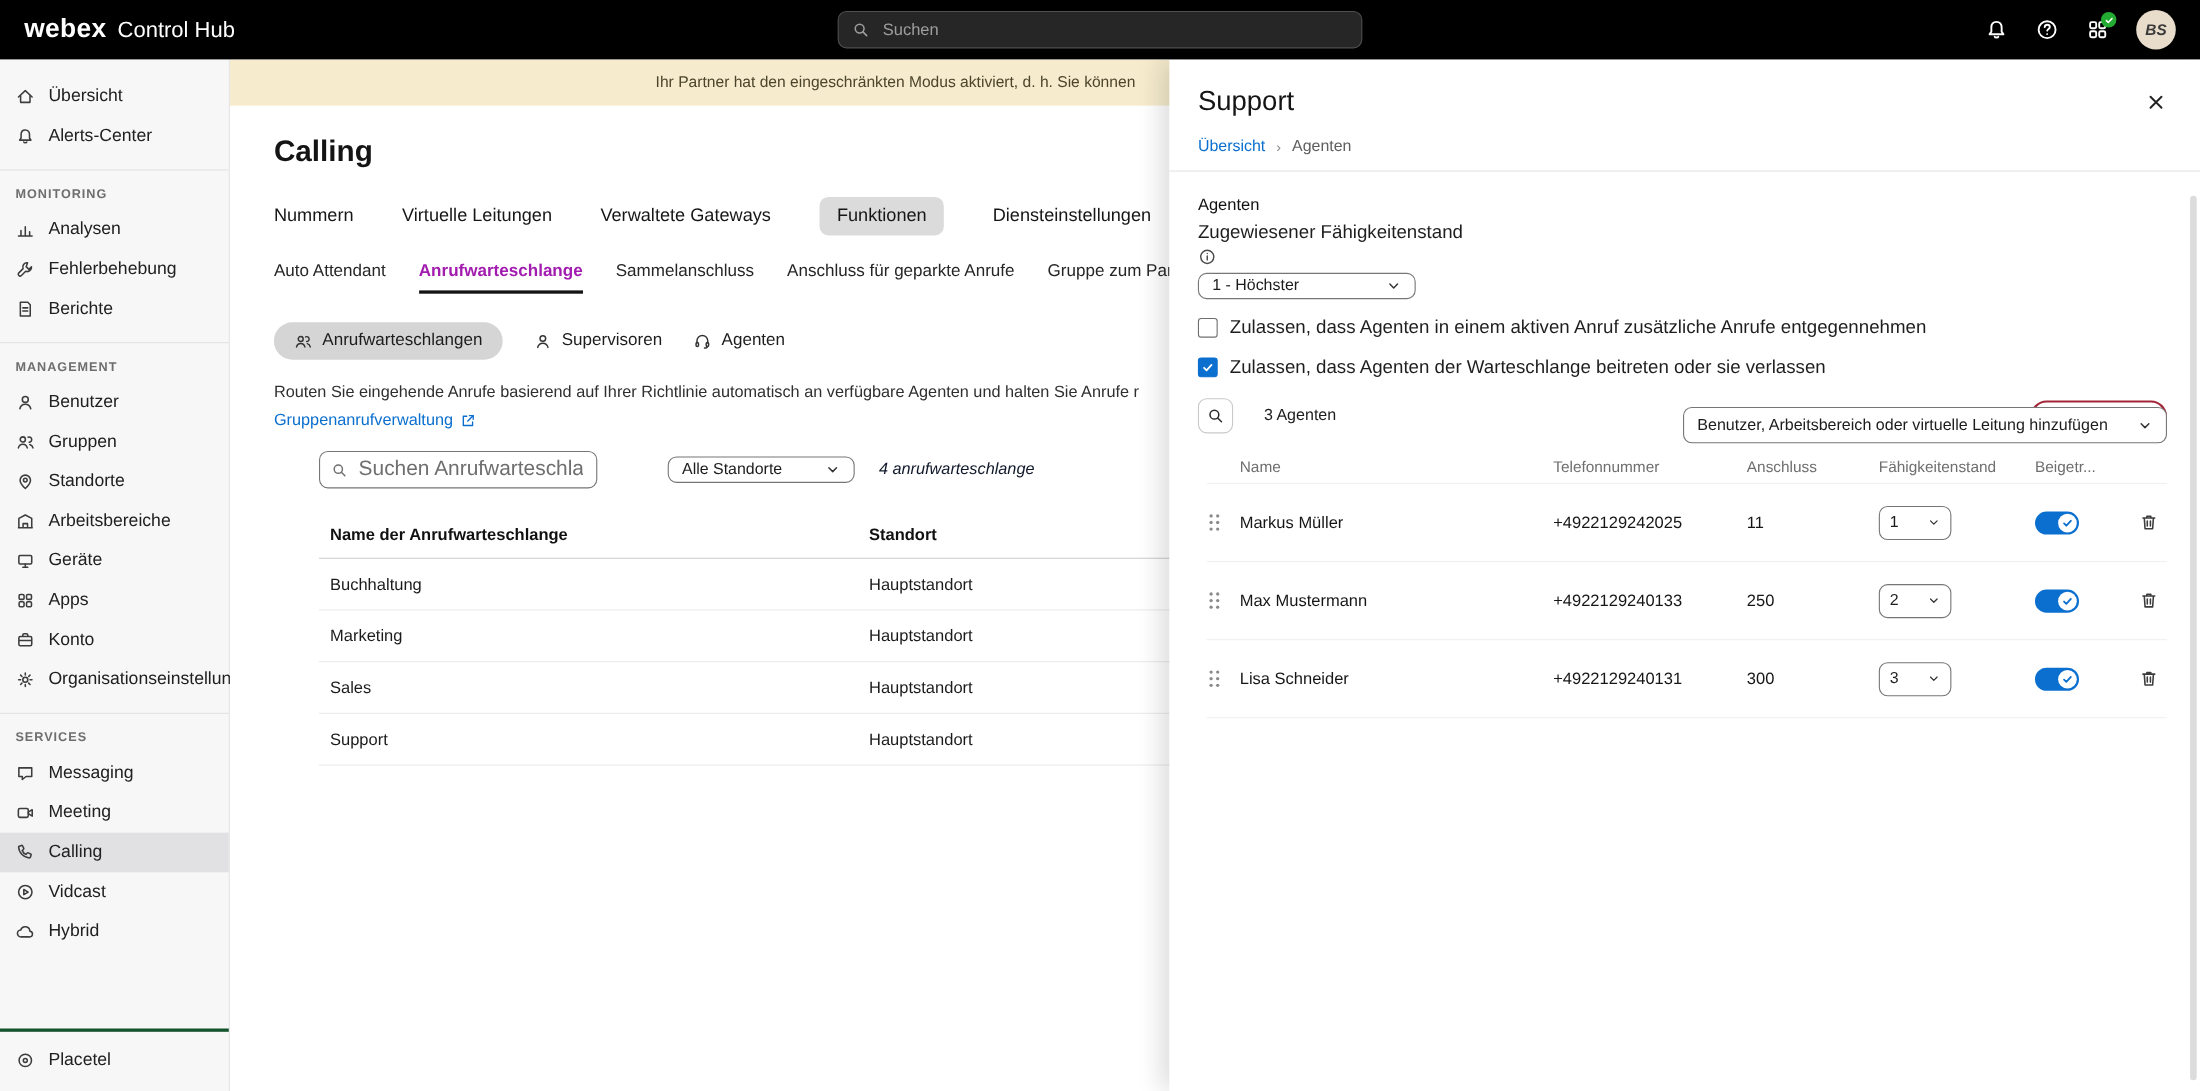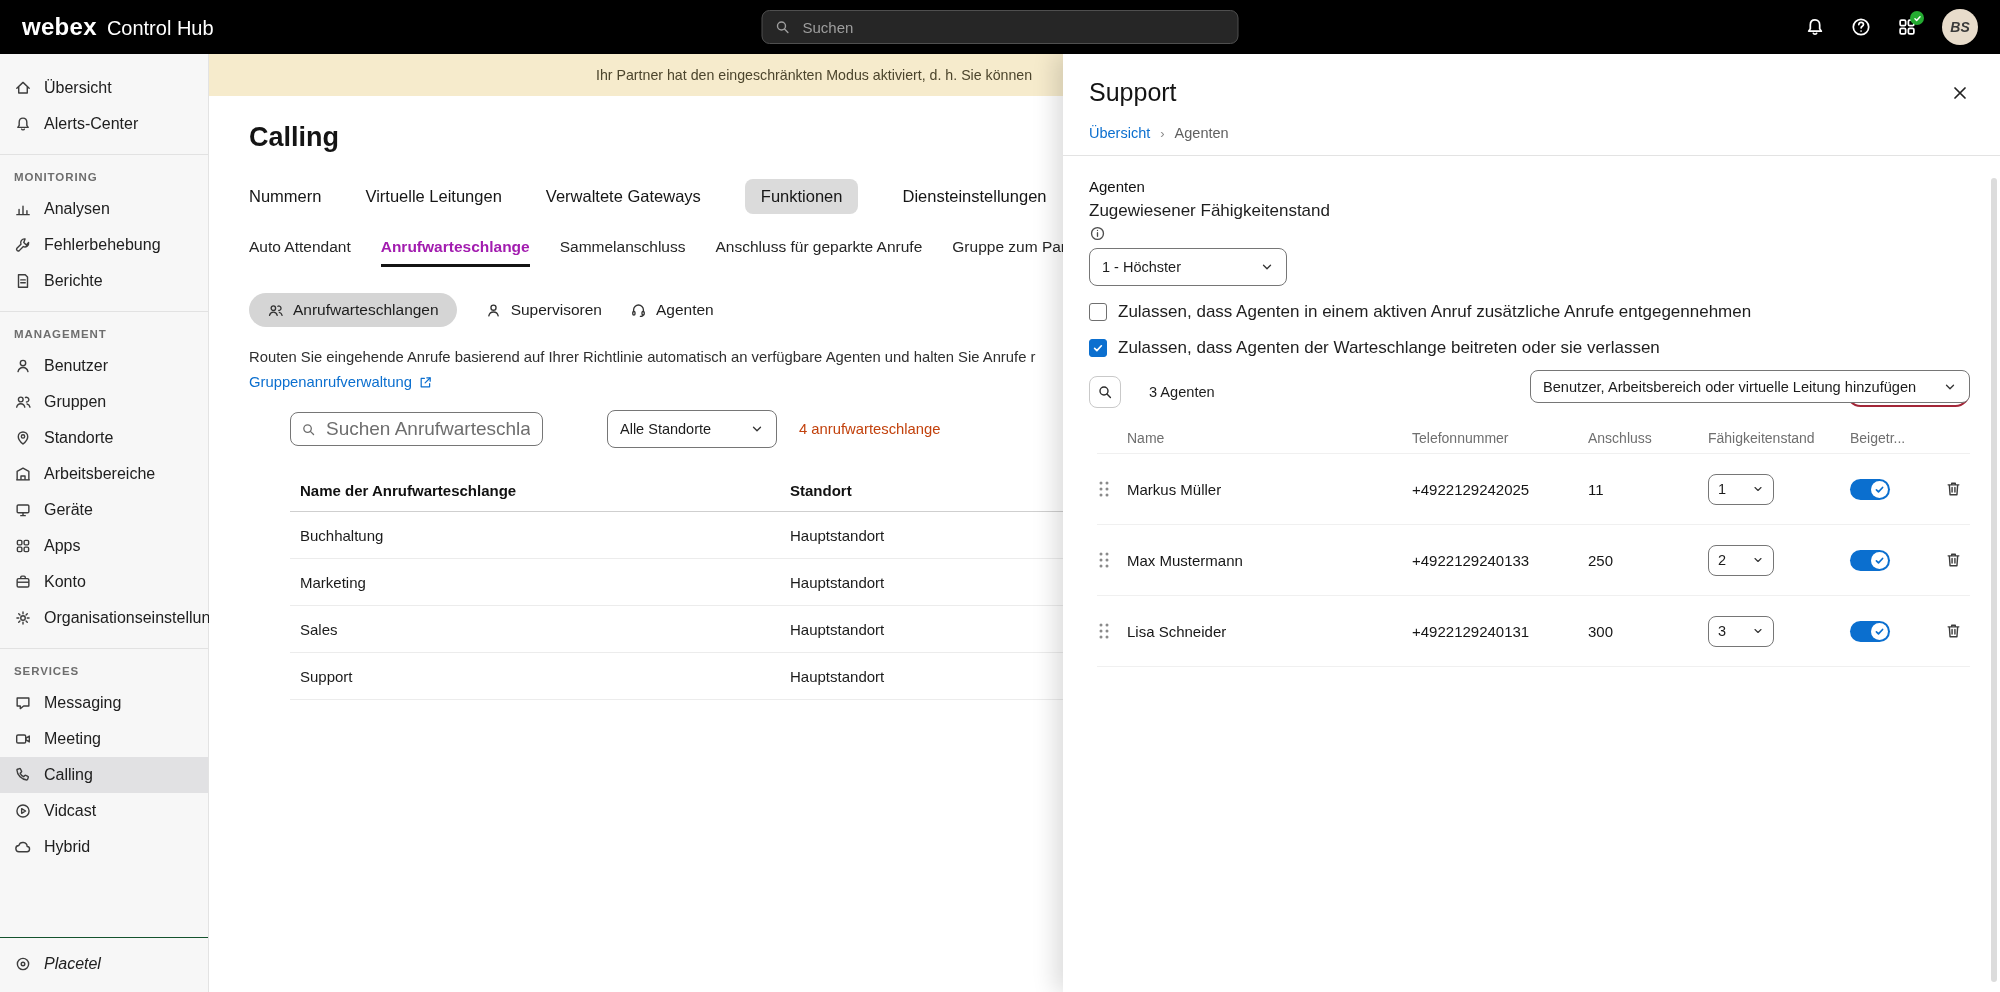--- a/index.html
+++ b/index.html
@@ -57,21 +57,21 @@
     display:flex; align-items:center; gap:12px; height:36px; padding:0 14px;
     cursor:pointer; white-space:nowrap;
   }
   .side-item .ic { width:18px; height:18px; color:#3d3d3d; }
   .side-item.active { background:#e1e1e3; }
   .side-section-title {
     font-size:11.5px; letter-spacing:.9px; color:#6e6e6e; font-weight:700;
     padding:16px 14px 8px;
   }
   .side-divider { border-top:1px solid #e2e2e2; margin-top:12px; }
-  .side-footer { margin-top:auto; border-top:1px solid #14532d; padding:8px 0 10px;font-style:italic; }
+  .side-footer { margin-top:auto; border-top:3px solid #14532d; padding:8px 0 10px; }
 
   
   .main { flex:1; position:relative; overflow:hidden; background:#fff; }
   .banner { height:42px; background:#f6ebcc; position:relative; }
   .banner-text {
     position:absolute; left:387px; top:0; line-height:42px;
     font-size:14.2px; color:#4c452c; white-space:nowrap;
   }
   .content { padding:26px 0 0 40px; }
   .page-title { font-size:27px; font-weight:700; margin:0 0 26px; color:#141414; }
@@ -101,27 +101,27 @@
     width:253px; height:34px; border:1px solid #767676; border-radius:8px;
     display:flex; align-items:center; gap:8px; padding:0 10px; color:#6e6e6e;
   }
   .search-box .ic { width:15px; height:15px; }
   .search-box input {
     flex:1; border:none; outline:none; background:transparent;
     font-size:19px; font-family:inherit; color:#333; min-width:0;
   }
   .search-box input::placeholder { color:#6e6e6e; }
   .dd {
-    height:38px; border:1px solid #767676; border-radius:8px;
+    height:24px; border:1px solid #767676; border-radius:8px;
     display:flex; align-items:center; justify-content:space-between;
     padding:0 12px; font-size:14.5px; color:#1c1c1c; cursor:pointer; background:#fff;
   }
   .dd .ic { width:14px; height:14px; color:#333; }
   .loc-dd { width:170px;margin-left:48px; }
-  .count { font-size:14.8px; color:#c2410c; margin-left:6px; }
+  .count { font-size:14.8px; color:#0f172a; margin-left:6px;font-style:italic; }
 
   .q-table { margin-left:41px; width:820px; font-size:15px; }
   .q-row {
     display:grid; grid-template-columns:490px 330px; align-items:center;
     height:47px; padding-left:10px; border-bottom:1px solid #ececec; color:#1b1b1b;
   }
   .q-head { height:42px; border-bottom:1px solid #cfcfcf; font-weight:700; color:#111; }
 
   
   .panel {

